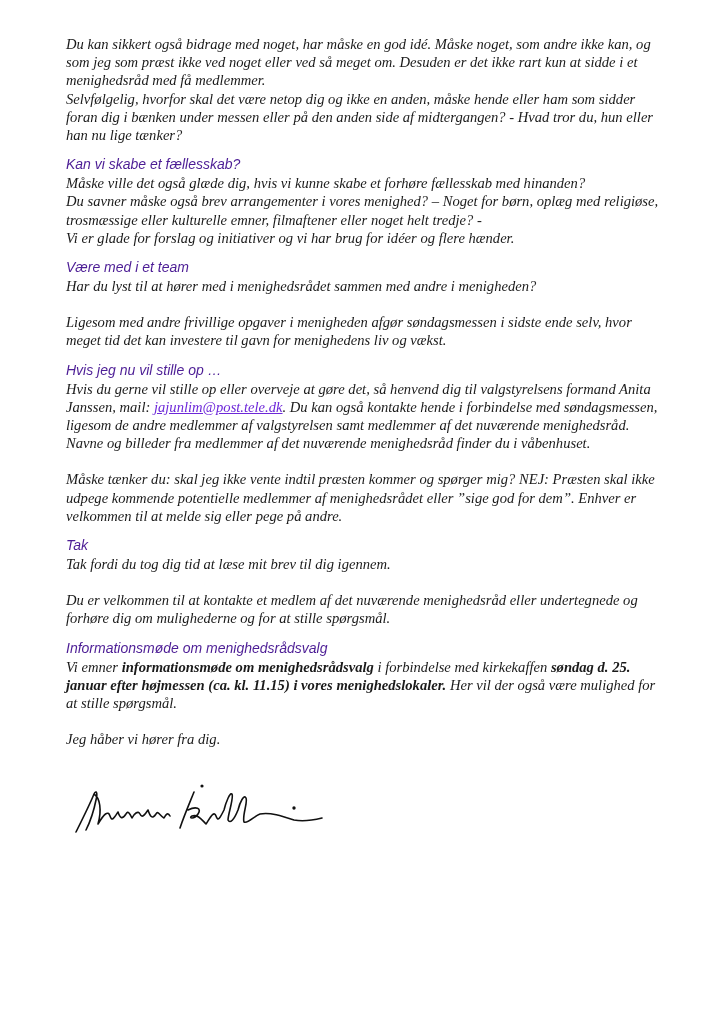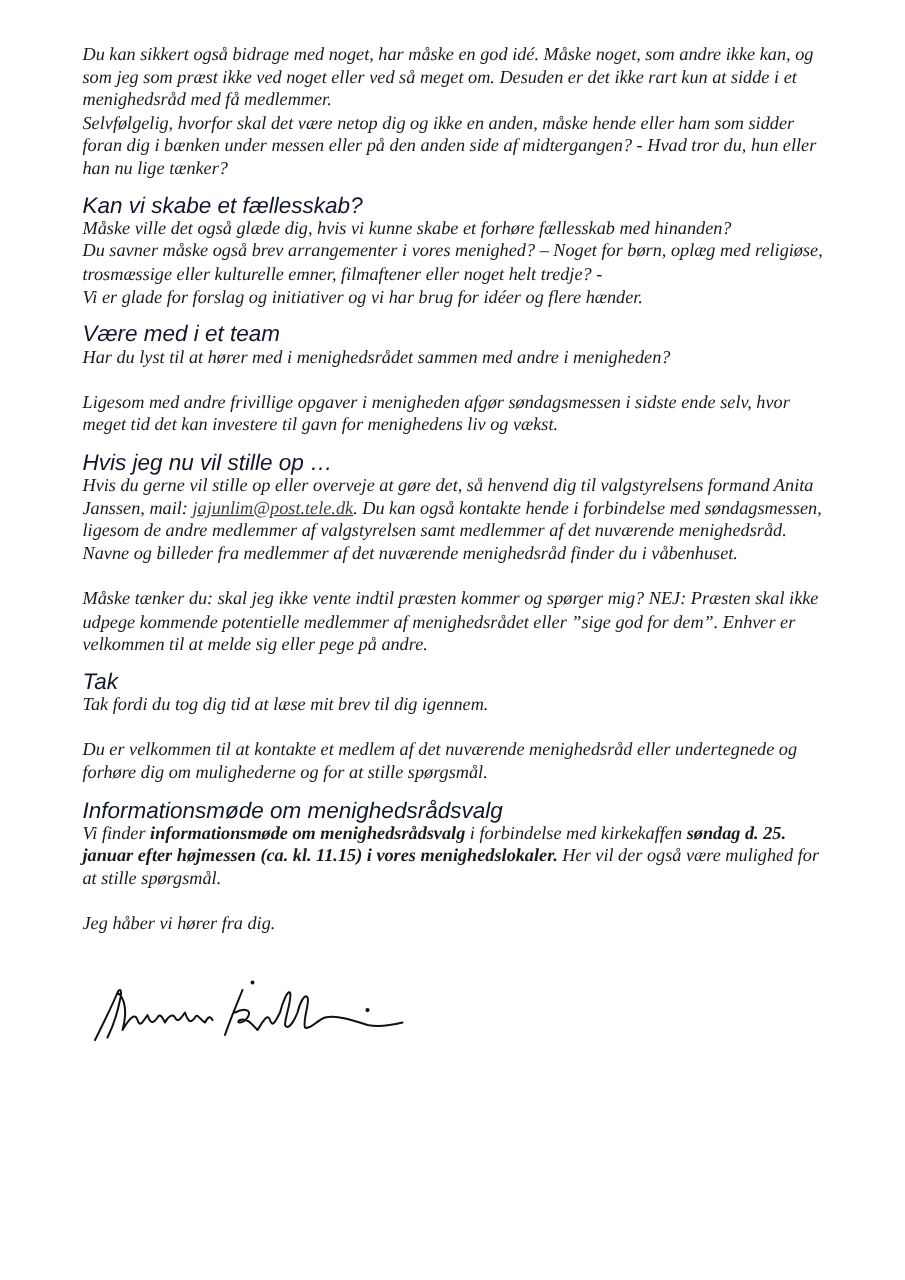--- a/index.html
+++ b/index.html
@@ -26,27 +26,27 @@
     }
     .page p {
       margin: 0;
     }
     .gap {
       height: 18px;
     }
     h2.heading {
       font-family: "Liberation Sans", sans-serif;
       font-weight: normal;
-      font-size: 18px;
+      font-size: 14px;
       line-height: 20px;
-      color: #0f172a;
+      color: #4c1d95;
       margin: 10px 0 0 0;
     }
     a.mail {
-      color: #404040;
+      color: #6d28d9;
       text-decoration: underline;
     }
     b {
       font-weight: bold;
     }
     .signature {
       margin-top: 14px;
       margin-left: 2px;
       width: 260px;
       height: 60px;
@@ -74,21 +74,21 @@
   <p><span>Hvis du gerne vil stille op eller overveje at gøre det, så henvend dig til valgstyrelsens formand Anita Janssen, mail: </span><a class="mail" href="#">jajunlim@post.tele.dk</a><span>. Du kan også kontakte hende i forbindelse med søndagsmessen, ligesom de andre medlemmer af valgstyrelsen samt medlemmer af det nuværende menighedsråd. Navne og billeder fra medlemmer af det nuværende menighedsråd finder du i våbenhuset.</span></p>
   <div class="gap"></div>
   <p>Måske tænker du: skal jeg ikke vente indtil præsten kommer og spørger mig? NEJ: Præsten skal ikke udpege kommende potentielle medlemmer af menighedsrådet eller ”sige god for dem”. Enhver er velkommen til at melde sig eller pege på andre.</p>
 
   <h2 class="heading">Tak</h2>
   <p>Tak fordi du tog dig tid at læse mit brev til dig igennem.</p>
   <div class="gap"></div>
   <p>Du er velkommen til at kontakte et medlem af det nuværende menighedsråd eller undertegnede og forhøre dig om mulighederne og for at stille spørgsmål.</p>
 
   <h2 class="heading">Informationsmøde om menighedsrådsvalg</h2>
-  <p><span>Vi finder </span><b>informationsmøde om menighedsrådsvalg</b><span> i forbindelse med kirkekaffen </span><b>søndag d. 25. januar efter højmessen (ca. kl. 11.15) i vores menighedslokaler.</b><span> Her vil der også være mulighed for at stille spørgsmål.</span></p>
+  <p><span>Vi emner </span><b>informationsmøde om menighedsrådsvalg</b><span> i forbindelse med kirkekaffen </span><b>søndag d. 25. januar efter højmessen (ca. kl. 11.15) i vores menighedslokaler.</b><span> Her vil der også være mulighed for at stille spørgsmål.</span></p>
   <div class="gap"></div>
   <p>Jeg håber vi hører fra dig.</p>
   <div class="gap"></div>
 
   <svg class="signature" viewBox="0 0 260 60" xmlns="http://www.w3.org/2000/svg">
     <g fill="none" stroke="#111" stroke-width="1.6" stroke-linecap="round" stroke-linejoin="round">
 
       <path d="M8 52 C14 40, 22 24, 26 14 C28 10, 30 12, 28 20 C26 30, 22 42, 18 50 M26 14 C32 18, 34 30, 30 44 C36 34, 40 30, 42 36 C44 42, 46 38, 50 32 C52 38, 54 40, 58 34 C60 30, 62 34, 64 38 C66 34, 70 30, 72 34 C74 38, 76 36, 80 30 C82 36, 84 40, 88 34 C90 30, 92 36, 96 38 C98 34, 100 32, 102 36"></path>
 
       <path d="M112 48 C116 36, 122 22, 126 12 M120 30 C128 26, 134 28, 130 34 C126 40, 120 38, 124 36 C130 34, 134 40, 138 44 C142 38, 146 30, 148 36 C150 42, 152 38, 156 30 C158 22, 162 12, 164 14 C166 18, 160 34, 160 40 C162 44, 166 40, 170 30 C172 22, 176 14, 178 18 C180 22, 174 36, 176 42 C180 44, 186 36, 192 34 C202 32, 214 36, 226 40 C236 42, 246 40, 254 38"></path>

